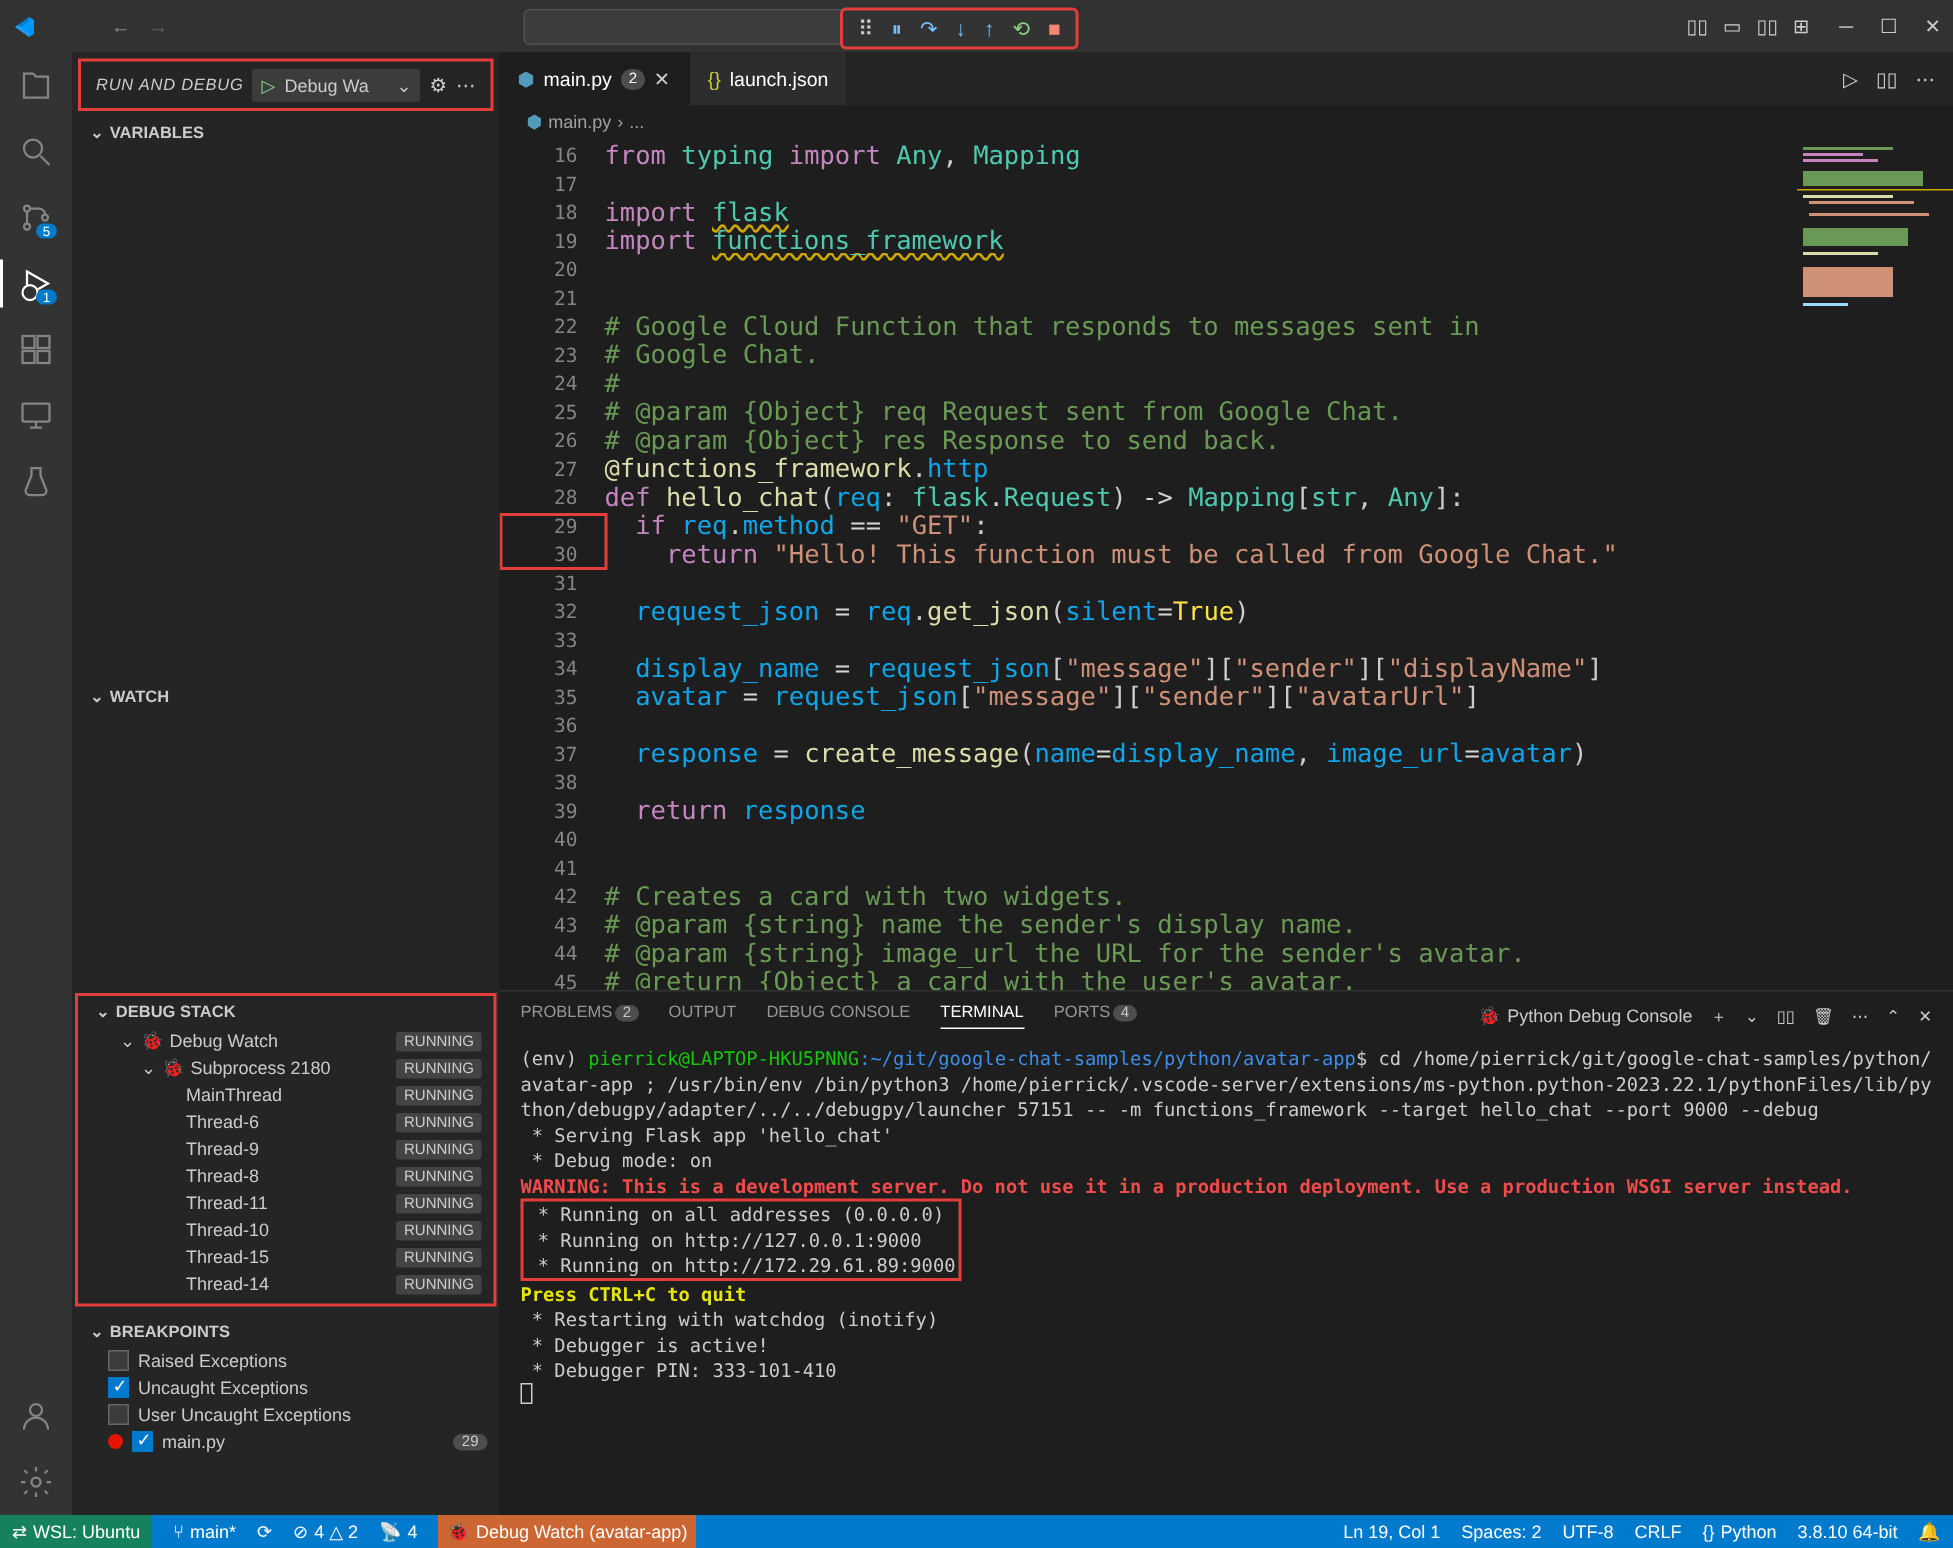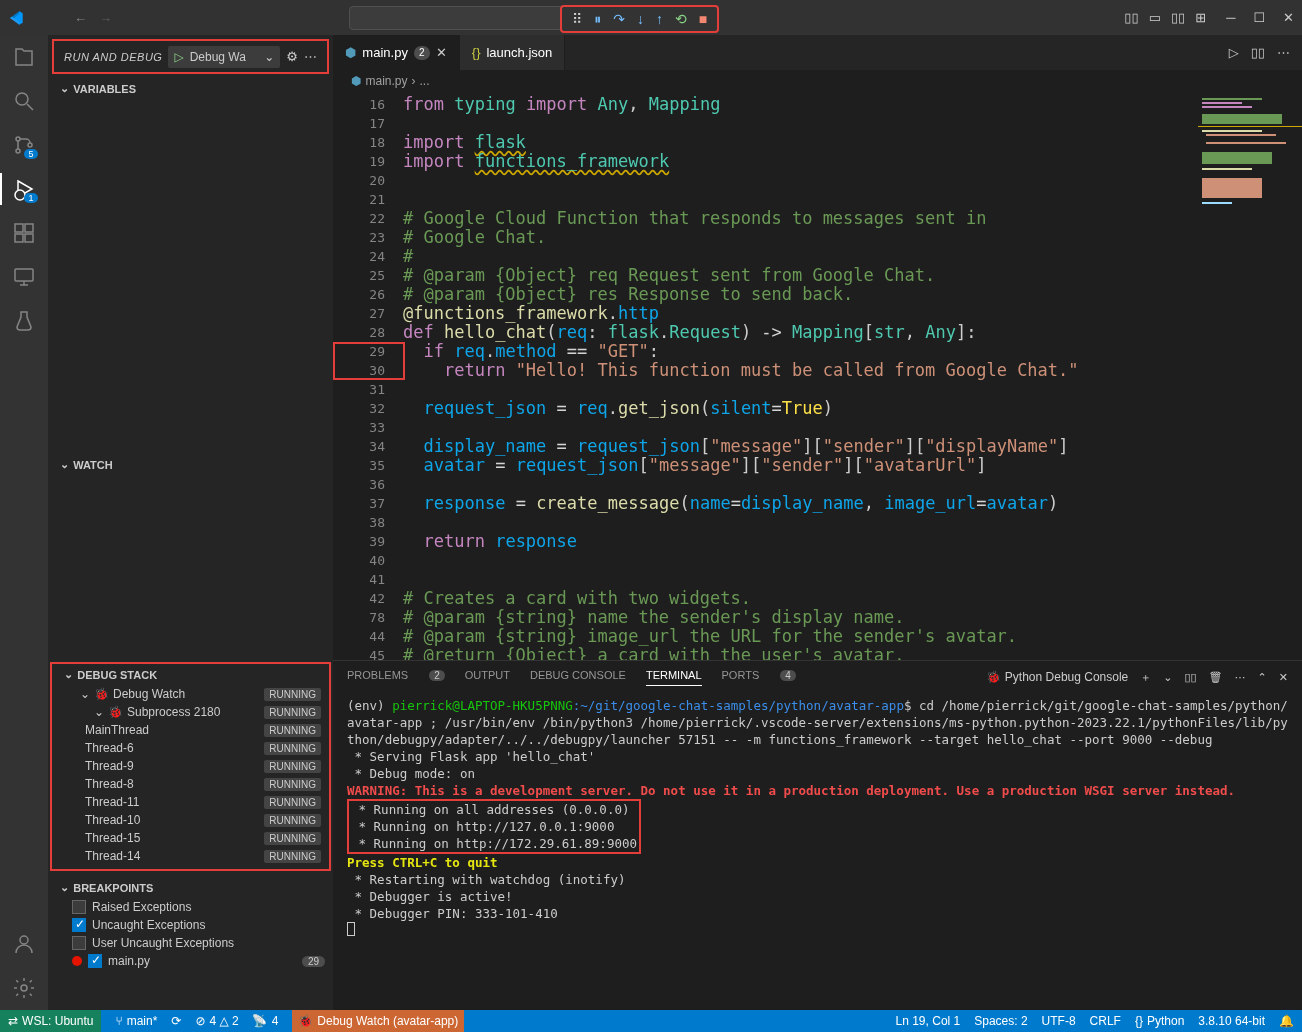--- a/index.html
+++ b/index.html
@@ -35,21 +35,21 @@
 .section-body { flex: 0 0 auto; }
 .variables-sec { height: 355px; }
 .watch-sec { height: 185px; }
 
 .callstack-sec { border:2px solid #e33e3a; margin:2px; padding-bottom:4px;}
 .callstack-row { display:flex; align-items:center; padding: 2px 8px 2px 20px; font-size:12px; justify-content:space-between;}
 .callstack-row .label { display:flex; align-items:center; gap:4px;}
 .callstack-row .badge-run { background:#444; color:#ccc; font-size:10px; padding:1px 5px; border-radius:2px;}
 .callstack-row.lvl1 { padding-left:28px;}
 .callstack-row.lvl2 { padding-left:42px;}
-.callstack-row.lvl3 { padding-left:33px;}
+.callstack-row.lvl3 { padding-left:72px;}
 
 .breakpoints-sec { margin-top:4px;}
 .bp-row { display:flex; align-items:center; gap:6px; padding:2px 8px 2px 24px; font-size:12px;}
 .bp-row input[type=checkbox]{ width:14px; height:14px;}
 .bp-row .bp-count { margin-left:auto; background:#4d4d4d; color:#ccc; font-size:10px; border-radius:8px; padding:0 6px;}
 .bp-dot { width:10px; height:10px; background:#e51400; border-radius:50%; }
 
 .editor-area { flex: 1; display: flex; flex-direction: column; background: #1e1e1e; }
 .tabs-row { height: 35px; background: #252526; display: flex; align-items: center; }
 .tab { height: 35px; padding: 0 12px; display: flex; align-items: center; gap: 6px; background: #2d2d2d; border-right:1px solid #1e1e1e; font-size:13px;}
@@ -76,21 +76,21 @@
 .tok-str { color:#ce9178; }
 .tok-cmt { color:#6a9955; }
 .tok-var { color:#0ea5e9; }
 .tok-const { color:#fde047; }
 .tok-deco { color:#dcdcaa; }
 .tok-op { color:#d4d4d4; }
 .tok-warn { text-decoration: underline wavy #cca700; text-underline-offset:2px;}
 
 .panel { height: 350px; background: #1e1e1e; border-top: 1px solid #333; display:flex; flex-direction:column;}
 .panel-tabs { height: 32px; display: flex; align-items: center; padding: 0 14px; gap: 20px; font-size: 11px; color:#969696;}
-.panel-tabs .ptab { cursor:pointer; display:flex; align-items:center; gap:21px; padding-bottom:4px;}
+.panel-tabs .ptab { cursor:pointer; display:flex; align-items:center; gap:2px; padding-bottom:4px;}
 .panel-tabs .ptab.active { color:#fff; border-bottom:1px solid #fff;}
 .panel-tabs .ptab .count-badge { background:#4d4d4d; color:#ccc; font-size:10px; border-radius:8px; padding:0 5px;}
 .panel-tabs .right-tools { margin-left:auto; display:flex; align-items:center; gap:12px; color:#ccc;}
 .panel-tabs .term-select { display:flex; align-items:center; gap:4px; font-size:12px;}
 
 .terminal-body { flex:1; font-family:'Consolas', monospace; font-size:12.5px; line-height:17px; padding: 4px 14px; overflow:hidden; white-space:pre-wrap; word-break:break-all;}
 .term-green { color:#16c60c;}
 .term-blue { color:#3b8eea;}
 .term-red { color:#f14c4c; font-weight:bold;}
 .term-yellow { color:#e5e510; font-weight:bold;}
@@ -384,21 +384,21 @@
           <div class="ln">33</div>
           <div class="ln">34</div>
           <div class="ln">35</div>
           <div class="ln">36</div>
           <div class="ln">37</div>
           <div class="ln">38</div>
           <div class="ln">39</div>
           <div class="ln">40</div>
           <div class="ln">41</div>
           <div class="ln">42</div>
-          <div class="ln">78</div>
+          <div class="ln">43</div>
           <div class="ln">44</div>
           <div class="ln">45</div>
         </div>
       <div class="code" id="code"><div style="height: 19px;"><span class="tok-kw">from</span> <span class="tok-cls">typing</span> <span class="tok-kw">import</span> <span class="tok-cls">Any</span>, <span class="tok-cls">Mapping</span></div><div style="height: 19px;">&nbsp;</div><div style="height: 19px;"><span class="tok-kw">import</span> <span class="tok-cls tok-warn">flask</span></div><div style="height: 19px;"><span class="tok-kw">import</span> <span class="tok-cls tok-warn">functions_framework</span></div><div style="height: 19px;">&nbsp;</div><div style="height: 19px;">&nbsp;</div><div style="height: 19px;"><span class="tok-cmt"># Google Cloud Function that responds to messages sent in</span></div><div style="height: 19px;"><span class="tok-cmt"># Google Chat.</span></div><div style="height: 19px;"><span class="tok-cmt">#</span></div><div style="height: 19px;"><span class="tok-cmt"># @param {Object} req Request sent from Google Chat.</span></div><div style="height: 19px;"><span class="tok-cmt"># @param {Object} res Response to send back.</span></div><div style="height: 19px;"><span class="tok-deco">@functions_framework</span>.<span class="tok-var">http</span></div><div style="height: 19px;"><span class="tok-kw">def</span> <span class="tok-fn">hello_chat</span>(<span class="tok-var">req</span>: <span class="tok-cls">flask</span>.<span class="tok-cls">Request</span>) <span class="tok-op">-&gt;</span> <span class="tok-cls">Mapping</span>[<span class="tok-cls">str</span>, <span class="tok-cls">Any</span>]:</div><div style="height: 19px;">  <span class="tok-kw">if</span> <span class="tok-var">req</span>.<span class="tok-var">method</span> <span class="tok-op">==</span> <span class="tok-str">"GET"</span>:</div><div style="height: 19px;">    <span class="tok-kw">return</span> <span class="tok-str">"Hello! This function must be called from Google Chat."</span></div><div style="height: 19px;">&nbsp;</div><div style="height: 19px;">  <span class="tok-var">request_json</span> <span class="tok-op">=</span> <span class="tok-var">req</span>.<span class="tok-fn">get_json</span>(<span class="tok-var">silent</span><span class="tok-op">=</span><span class="tok-const">True</span>)</div><div style="height: 19px;">&nbsp;</div><div style="height: 19px;">  <span class="tok-var">display_name</span> <span class="tok-op">=</span> <span class="tok-var">request_json</span>[<span class="tok-str">"message"</span>][<span class="tok-str">"sender"</span>][<span class="tok-str">"displayName"</span>]</div><div style="height: 19px;">  <span class="tok-var">avatar</span> <span class="tok-op">=</span> <span class="tok-var">request_json</span>[<span class="tok-str">"message"</span>][<span class="tok-str">"sender"</span>][<span class="tok-str">"avatarUrl"</span>]</div><div style="height: 19px;">&nbsp;</div><div style="height: 19px;">  <span class="tok-var">response</span> <span class="tok-op">=</span> <span class="tok-fn">create_message</span>(<span class="tok-var">name</span><span class="tok-op">=</span><span class="tok-var">display_name</span>, <span class="tok-var">image_url</span><span class="tok-op">=</span><span class="tok-var">avatar</span>)</div><div style="height: 19px;">&nbsp;</div><div style="height: 19px;">  <span class="tok-kw">return</span> <span class="tok-var">response</span></div><div style="height: 19px;">&nbsp;</div><div style="height: 19px;">&nbsp;</div><div style="height: 19px;"><span class="tok-cmt"># Creates a card with two widgets.</span></div><div style="height: 19px;"><span class="tok-cmt"># @param {string} name the sender's display name.</span></div><div style="height: 19px;"><span class="tok-cmt"># @param {string} image_url the URL for the sender's avatar.</span></div><div style="height: 19px;"><span class="tok-cmt"># @return {Object} a card with the user's avatar.</span></div></div>
       <div class="minimap">
         <div class="mm-block" style="top:6px;left:4px;width:60px;background:#6a9955;"></div>
         <div class="mm-block" style="top:10px;left:4px;width:40px;background:#c586c0;"></div>
         <div class="mm-block" style="top:14px;left:4px;width:50px;background:#c586c0;"></div>
         <div class="mm-block" style="top:22px;left:4px;width:80px;height:10px;background:#6a9955;"></div>
         <div class="mm-block" style="top:34px;left:0;width:105px;height:1px;background:#cca700;"></div>

